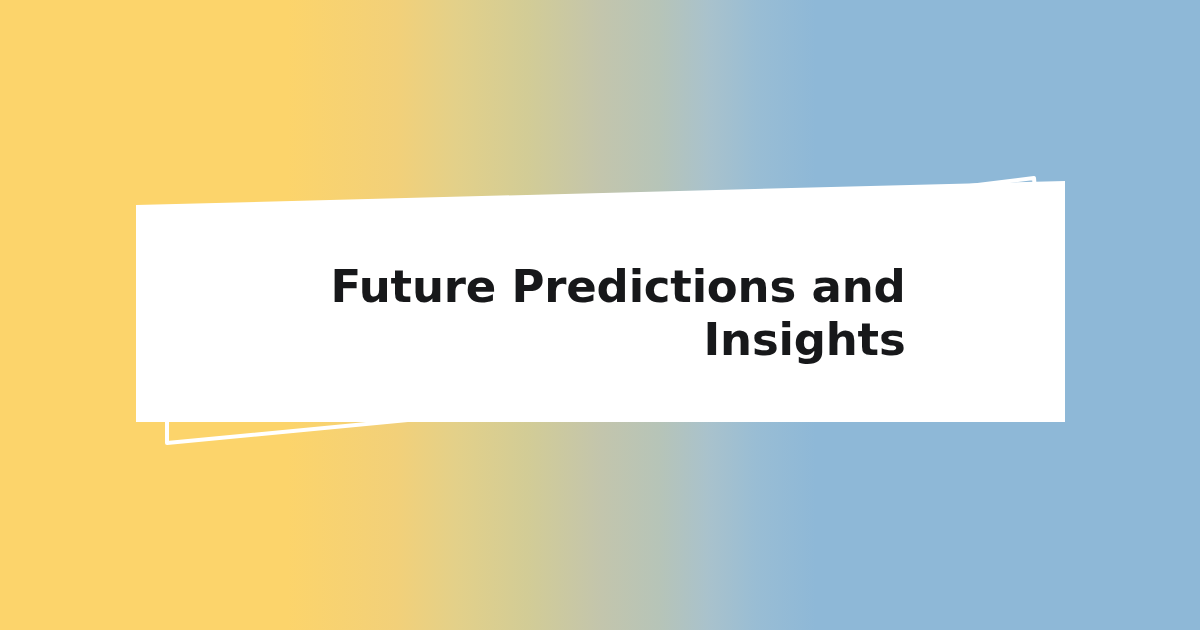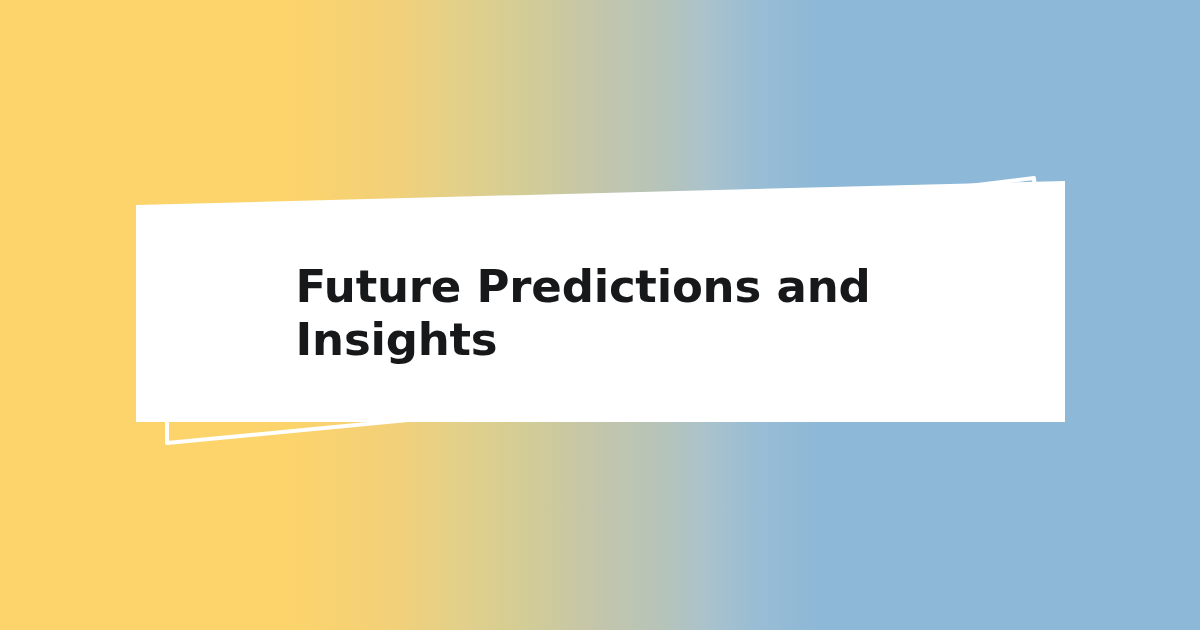--- a/index.html
+++ b/index.html
@@ -70,21 +70,21 @@
   }
 
   #title {
     margin: 16px;
     color: #17181a;
     font-family: "DejaVu Sans", "Liberation Sans", sans-serif;
     font-size: 45px;
     font-weight: 700;
     line-height: 1.16;
     letter-spacing: -0.2px;
-    text-align: left;
+    text-align: right;
     max-width: 610px;
     word-wrap: break-word;
   }
 </style>
 </head>
 <body>
 
 <div id="stage">
 
   <div id="bg"></div>

